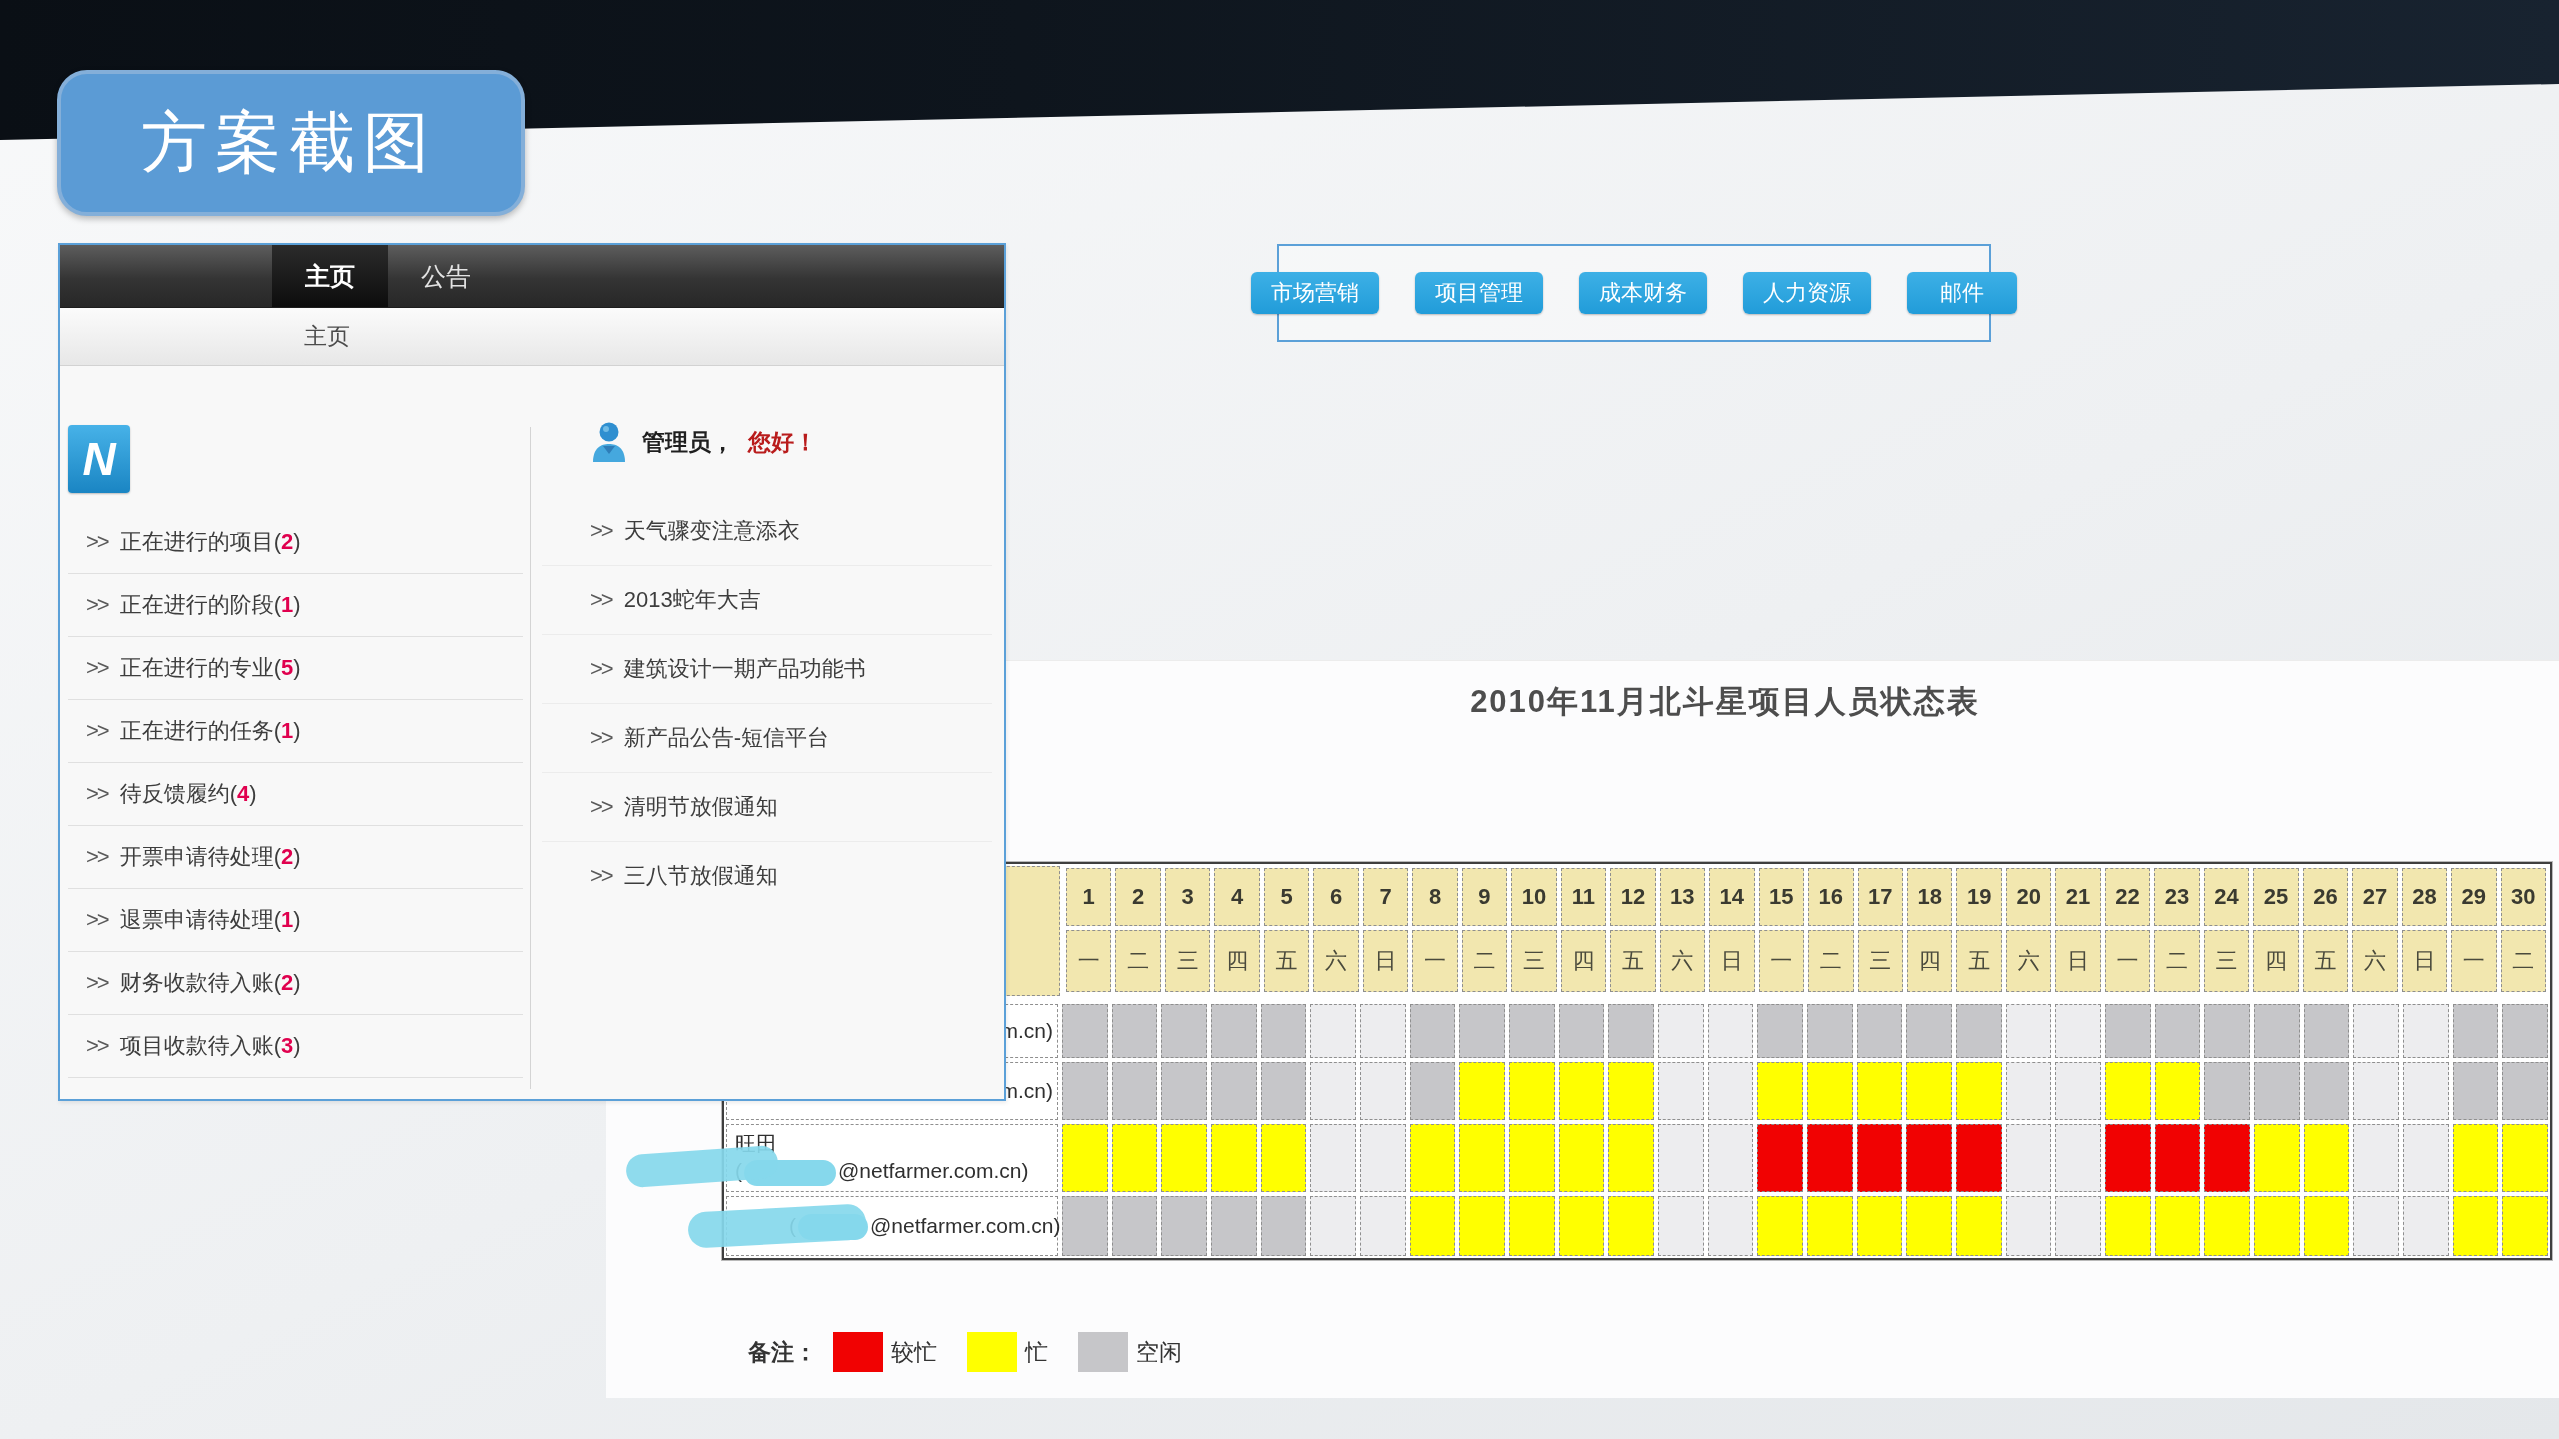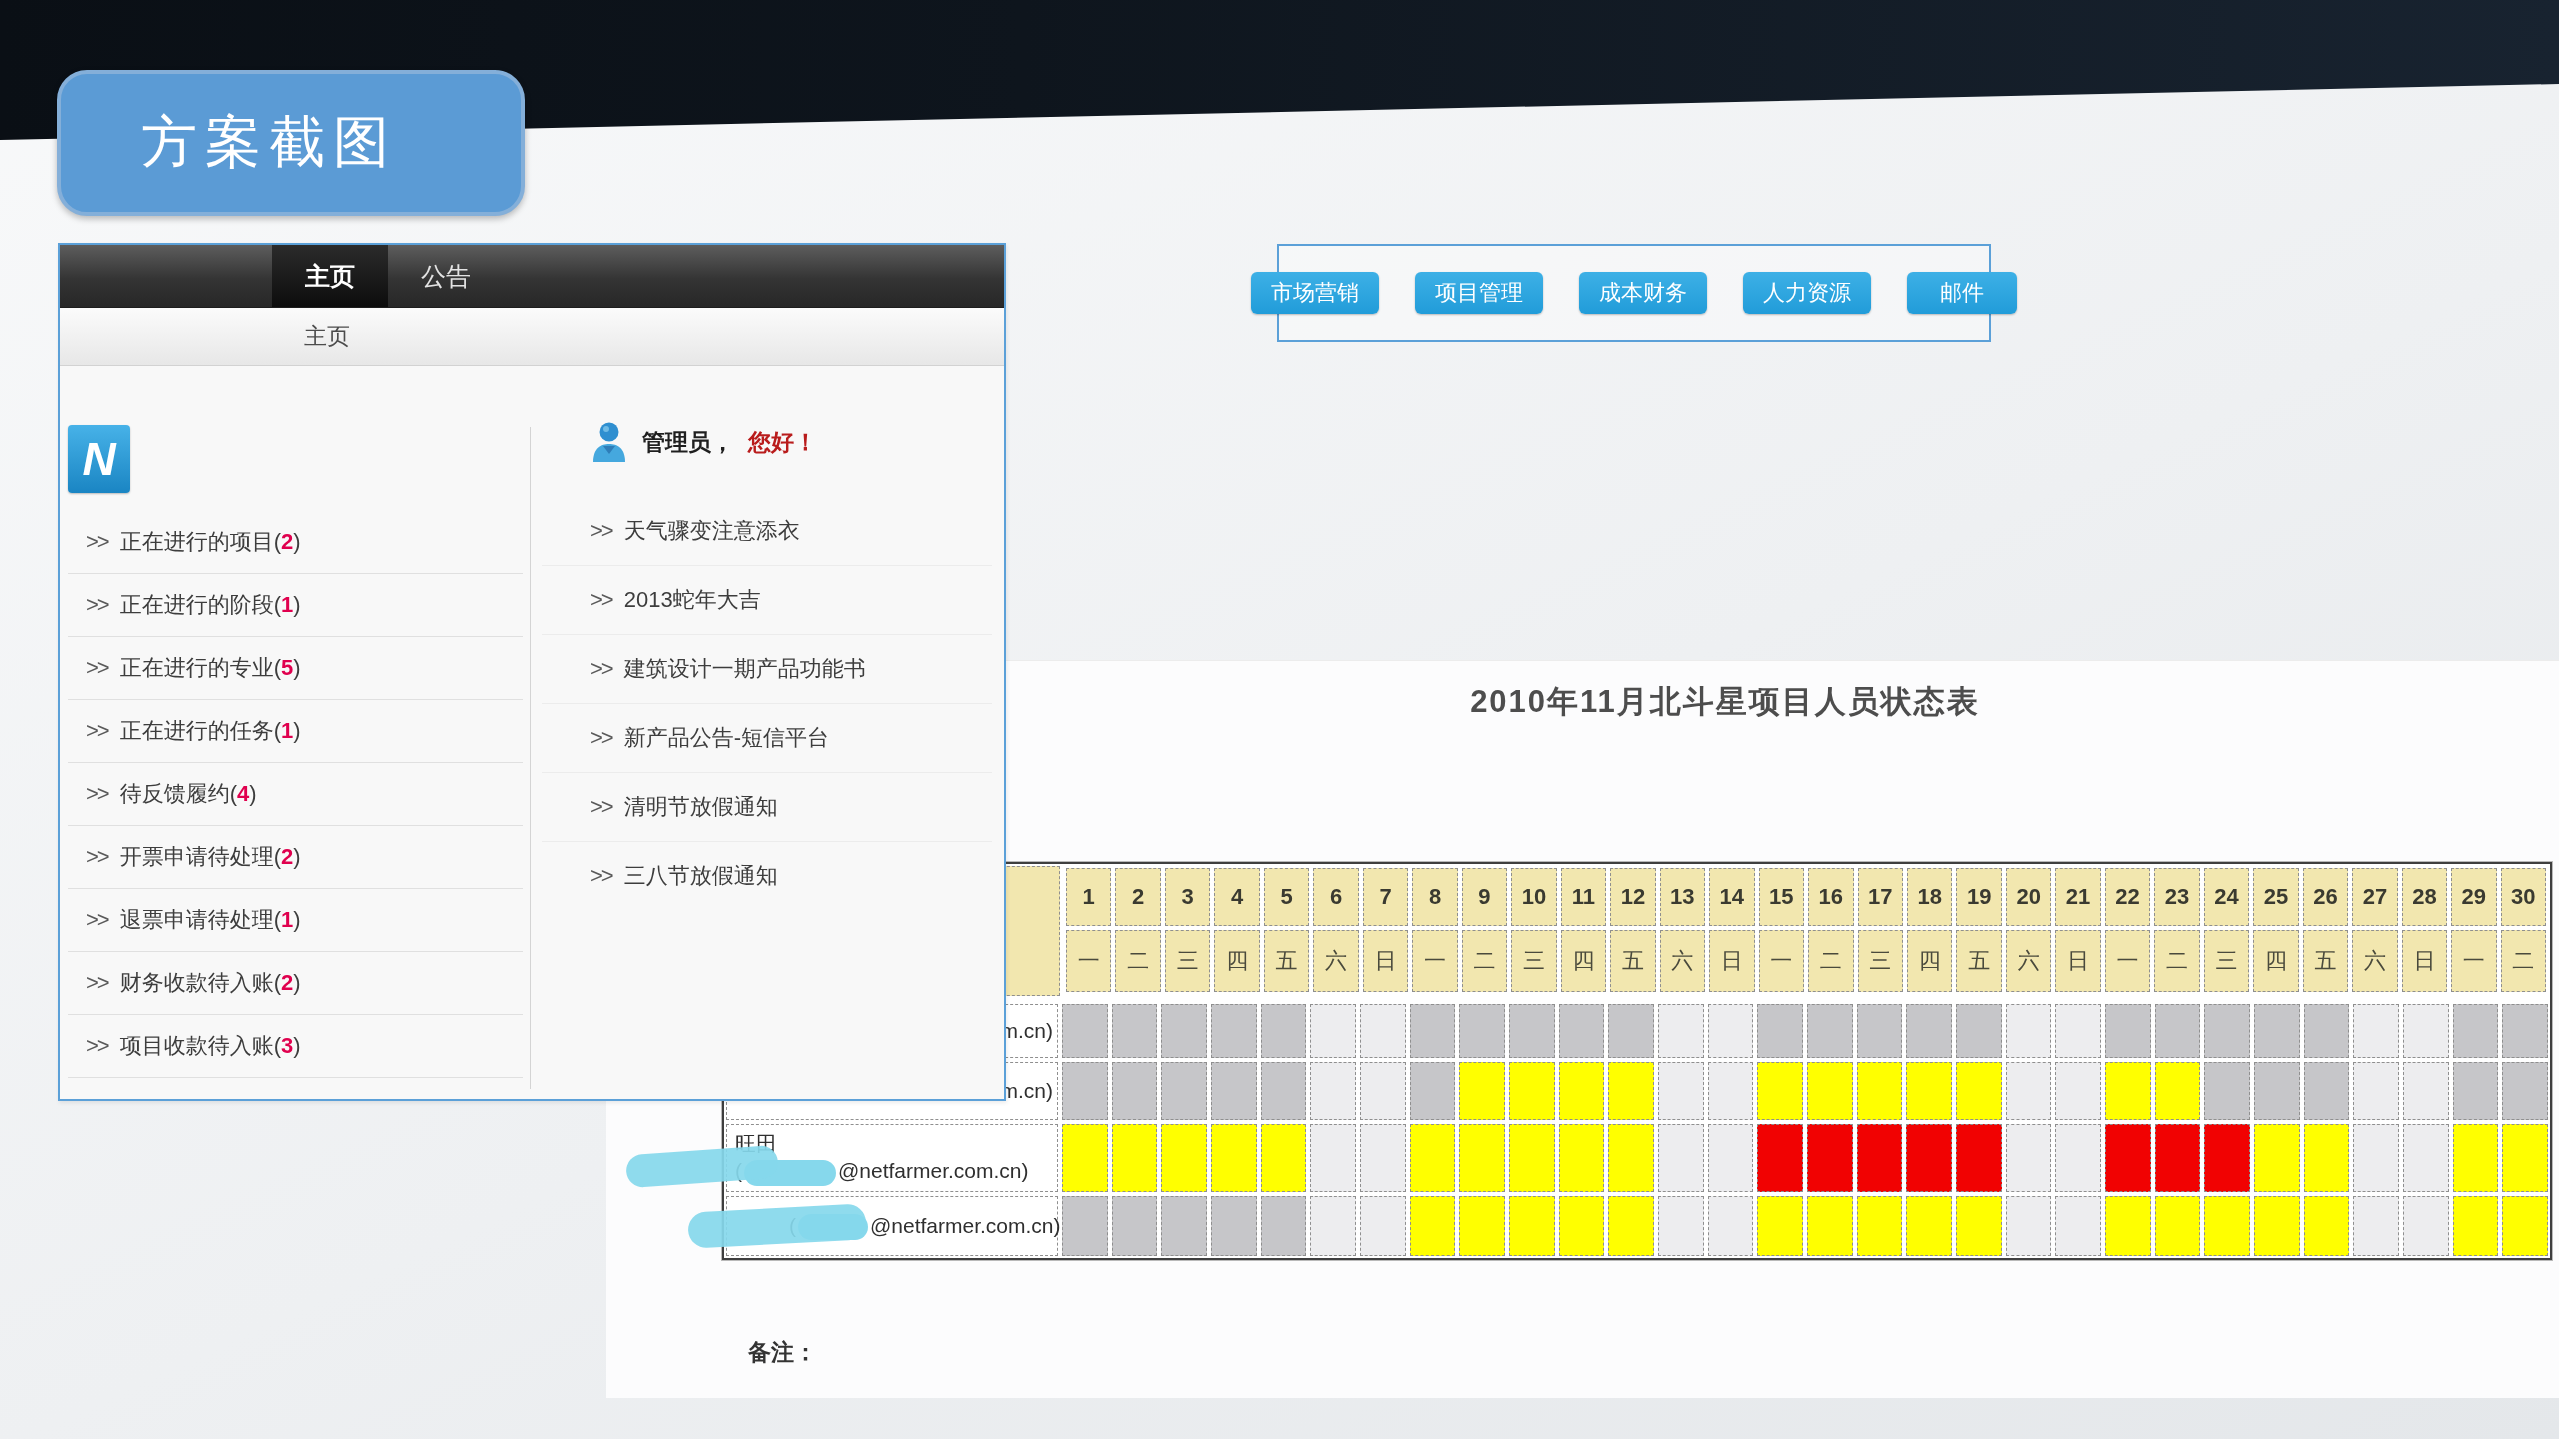--- a/index.html
+++ b/index.html
@@ -16,21 +16,21 @@
   }
   
   .badge{
     position:absolute;left:57px;top:70px;width:468px;height:146px;z-index:21;
     background:#5b9bd5;border:4px solid #84afd9;border-radius:30px;
     box-shadow:0 3px 6px rgba(0,0,0,.25);
     display:flex;align-items:center;box-sizing:border-box;padding-left:80px;
   }
   .badge span{
     font-family:"DejaVu Serif","Liberation Serif",serif;
-    font-size:56px;color:#ffffff;letter-spacing:8px;
+    font-size:66px;color:#ffffff;letter-spacing:8px;
   }
   
   .contentcard{
     position:absolute;left:606px;top:660px;width:1953px;height:737px;z-index:1;
     background:#fcfcfd;border-top:1px solid #ececec;
   }
   
   .modulebox{
     position:absolute;left:1277px;top:244px;width:714px;height:98px;z-index:10;
     border:2px solid #5ba0d8;box-sizing:border-box;
@@ -405,20 +405,34 @@
         <div class="dcell" style="background: rgb(255, 255, 0);"></div>
         <div class="dcell" style="background: rgb(255, 255, 0);"></div>
       </div>
     </div>
 </div>
 <div class="swoosh sw1"></div>
 <div class="swoosh sw2"></div>
 
 <div class="legend">
   <span class="leg-label">备注：</span>
+  <span id="leg-items" style="display:flex;align-items:center;">
+      <div class="leg-item">
+        <div class="leg-swatch" style="background: rgb(241, 2, 2);"></div>
+        <span>较忙</span>
+      </div>
+      <div class="leg-item">
+        <div class="leg-swatch" style="background: rgb(255, 255, 0);"></div>
+        <span>忙</span>
+      </div>
+      <div class="leg-item">
+        <div class="leg-swatch" style="background: rgb(198, 198, 201);"></div>
+        <span>空闲</span>
+      </div>
+    </span>
 </div>
 
 <div class="portal">
   <div class="pnav">
     <div class="tab tab-home">主页</div>
     <div class="tab tab-notice">公告</div>
   </div>
   <div class="psub">
     <span>主页</span>
   </div>

